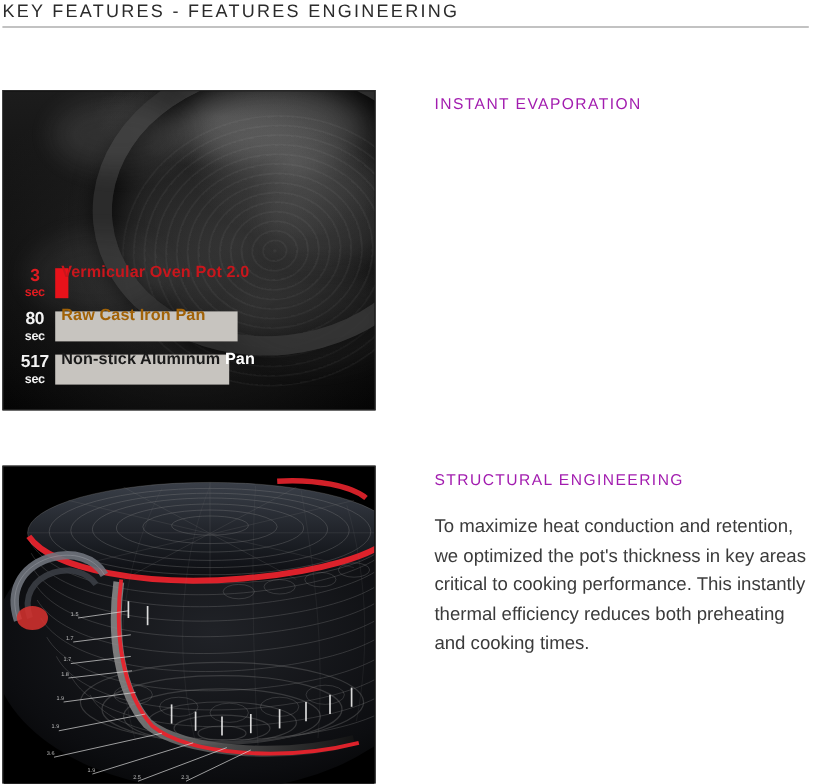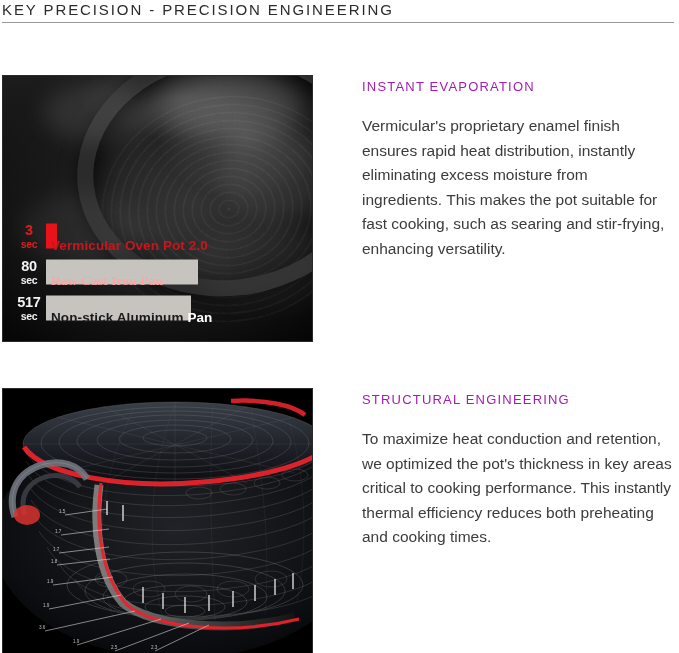--- a/index.html
+++ b/index.html
@@ -152,21 +152,21 @@
   .bar-unit {
     display: block;
     font-size: 10.5px;
     margin-top: 1px;
   }
   .bar-track {
     position: relative;
     flex: 1 1 auto;
     height: 100%;
     display: flex;
-    align-items: flex-end;
+    align-items: flex-start;
   }
   .bar-fill {
     position: absolute;
     left: 0; top: 50%;
     transform: translateY(-50%);
     height: 25px;
   }
   .bar-name {
     position: relative;
     z-index: 2;
@@ -197,21 +197,21 @@
     overflow: hidden;
   }
   .cad svg { position: absolute; left: 0; top: 0; }
 </style>
 </head>
 <body>
 
 <div class="page">
 
   <div class="header">
-    <div class="header-title">KEY PRECISION - PRECISION ENGINEERING</div>
+    <div class="header-title">KEY FEATURES - FEATURES ENGINEERING</div>
     <div class="header-rule"></div>
   </div>
 
   <div class="feature-row row1">
 
     <div class="media">
       <div class="pot-photo">
         <div class="pot-rings"></div>
         <div class="pot-rim"></div>
         <div class="steam s1"></div>
@@ -234,41 +234,40 @@
           </div>
         </div>
 
         <div class="bar-row row-b">
           <div class="bar-label" style="color: rgb(242, 242, 242);">
             <span class="bar-value">80</span>
             <span class="bar-unit">sec</span>
           </div>
           <div class="bar-track">
             <div class="bar-fill" style="width: 152px; background: rgb(199, 196, 191);"></div>
-            <div class="bar-name" style="color: #fca5a5; font-family: Liberation Serif, serif;">Raw Cast Iron Pan</div>
+            <div class="bar-name" style="color: #a16207;">Raw Cast Iron Pan</div>
           </div>
         </div>
 
         <div class="bar-row row-c">
           <div class="bar-label" style="color: rgb(242, 242, 242);">
             <span class="bar-value">517</span>
             <span class="bar-unit">sec</span>
           </div>
           <div class="bar-track">
             <div class="bar-fill" style="width: 145px; background: rgb(199, 196, 191);"></div>
             <div class="bar-name" style="color: rgb(26, 26, 26);"><span>Non-stick Aluminum </span><span class="tail">Pan</span></div>
           </div>
         </div>
 
       </div>
     </div>
 
     <div class="copy">
       <h2 class="copy-title">INSTANT EVAPORATION</h2>
-      <p class="copy-body">Vermicular's proprietary enamel finish ensures rapid heat distribution, instantly eliminating excess moisture from ingredients. This makes the pot suitable for fast cooking, such as searing and stir-frying, enhancing versatility.</p>
     </div>
   </div>
 
   <div class="feature-row row2">
 
     <div class="media">
       <div class="cad">
         <svg width="311" height="267" viewBox="0 0 311 267">
           <defs>
             <linearGradient id="lidg" x1="0" y1="0" x2="0" y2="1">

